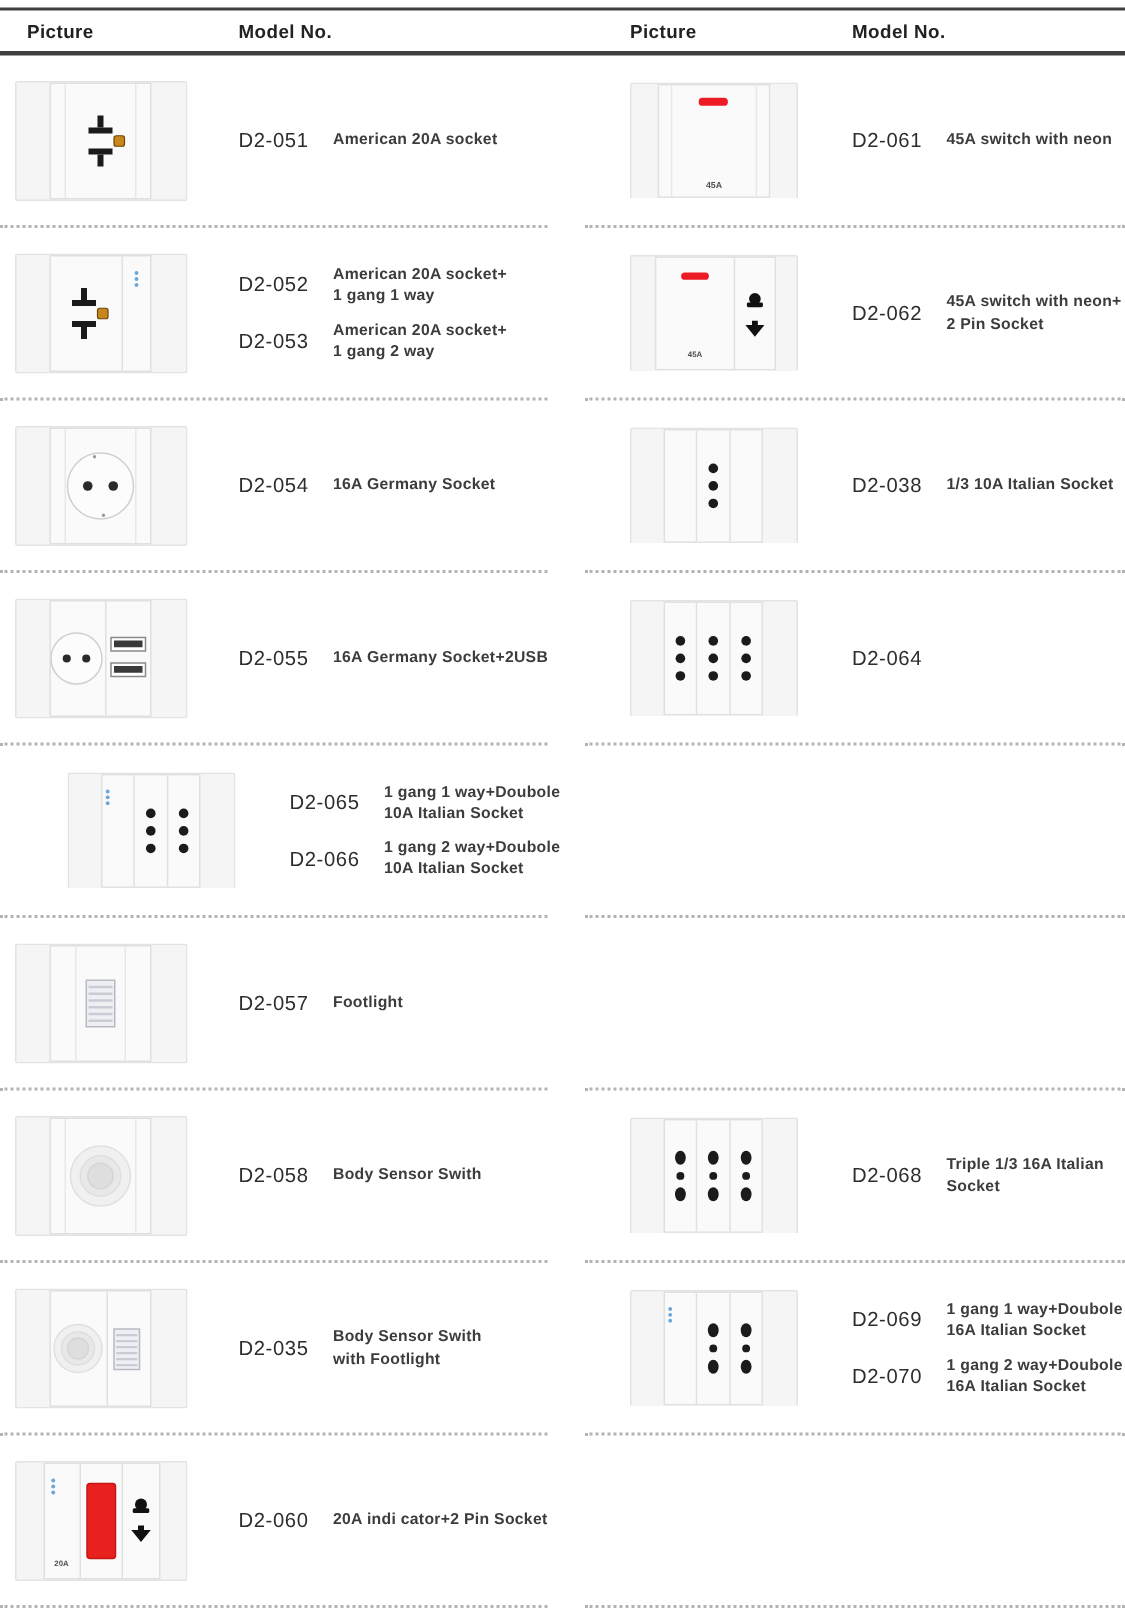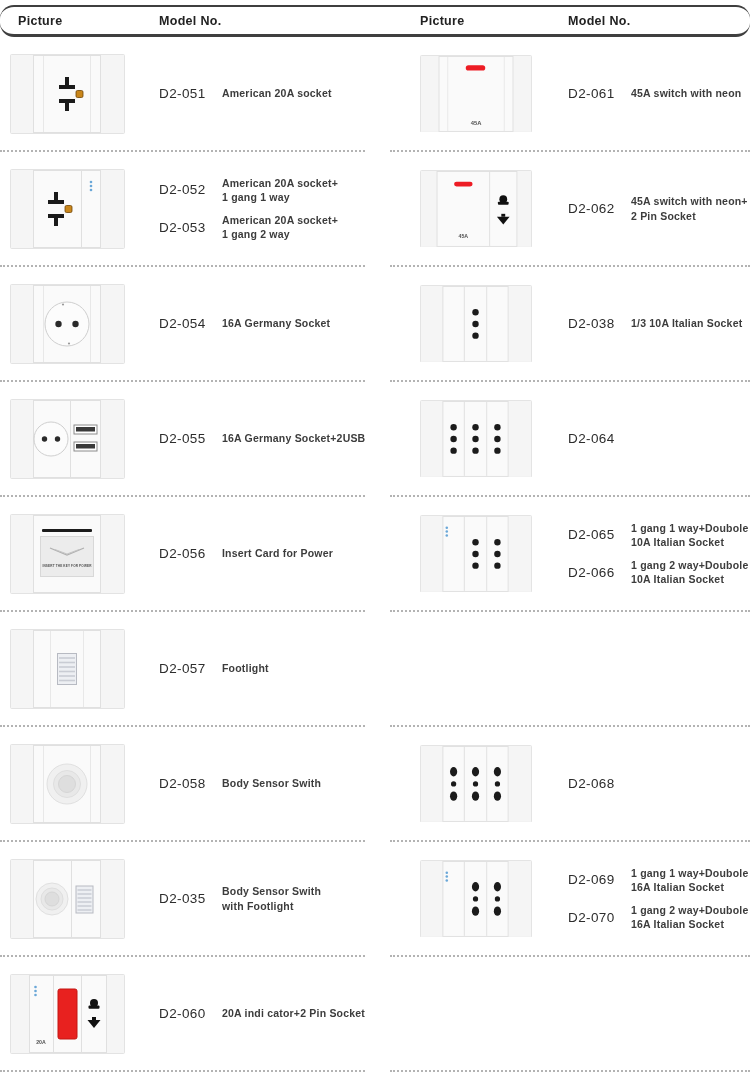--- a/index.html
+++ b/index.html
@@ -1,17 +1,17 @@
 <!DOCTYPE html>
 <html><head>
 <meta charset="utf-8">
 <style>
   html,body{margin:0;padding:0;background:#fff;}
   body{width:750px;font-family:"Liberation Sans",sans-serif;color:#333;}
-  .hdr{position:relative;margin-top:5px;height:27px;border-top:2px solid #3f3f3f;border-bottom:3px solid #3f3f3f;border-radius:14px;}
+  .hdr{position:relative;margin-top:5px;height:27px;border-top:2px solid #3f3f3f;border-bottom:3px solid #3f3f3f;}
   .hdr span{position:absolute;top:50%;transform:translateY(-50%);font-size:12.5px;font-weight:700;color:#222;letter-spacing:.3px;}
   .hp1{left:18px;} .hm1{left:159px;} .hp2{left:420px;} .hm2{left:568px;}
   .row{display:flex;height:113px;}
   .half{width:375px;display:flex;align-items:center;}
   .picwrap{flex:0 0 auto;}
   .lh .picwrap{margin-left:10px;width:115px;}
   .rh .picwrap{margin-left:45px;width:112px;}
   svg.pic{display:block;width:100%;height:auto;}
   .models{display:flex;flex-direction:column;gap:9px;}
   .lh .models{margin-left:34px;}
@@ -251,39 +251,20 @@
     </div>
   </div>
 </div>
 <div class="sep">
     <div class="l"></div>
     <div class="g"></div>
     <div class="r"></div>
   </div>
 
 <div class="row">
-  <div class="half lh">
-    <div class="picwrap">
-        <svg class="pic" viewBox="0 0 115 80">
-      <rect x="0.5" y="0.5" width="114" height="79" rx="1" fill="#f5f5f5" stroke="#e3e3e3"></rect>
-      <rect x="23.5" y="1.5" width="67" height="77" fill="#fafafa" stroke="#e0e0e0"></rect>
-      <rect x="32" y="15" width="50" height="3" rx="1" fill="#1c1c1c"></rect>
-      <rect x="30.5" y="22.5" width="53" height="40" fill="#ececec" stroke="#d8d8d8"></rect>
-      <path d="M40 34 L57 41 L74 34" stroke="#b0b0b0" stroke-width="1.3" fill="none"></path>
-      <path d="M45 35.5 L57 40 L69 35.5" stroke="#c4c4c4" stroke-width="1" fill="none"></path>
-      <text x="57" y="53" font-size="3.1" text-anchor="middle" letter-spacing="0.15" fill="#777">INSERT THE KEY FOR POWER</text>
-    </svg>
-      </div>
-    <div class="models">
-      <div class="entry">
-          <span class="mno">D2-056</span>
-          <span class="mdesc">Insert Card for Power</span>
-        </div>
-    </div>
-  </div>
   <div class="half rh">
     <div class="picwrap">
         <svg class="pic" viewBox="0 0 115 80">
       <rect x="0.5" y="0.5" width="114" height="79" rx="1" fill="#f5f5f5" stroke="#e3e3e3"></rect>
       <rect x="23.5" y="1.5" width="67" height="77" fill="#fafafa" stroke="#e0e0e0"></rect>
       <line x1="45.5" y1="2" x2="45.5" y2="78" stroke="#e0e0e0"></line>
           <line x1="68.5" y1="2" x2="68.5" y2="78" stroke="#e0e0e0"></line>
       <g fill="#6aa7d8">
             <circle cx="27.5" cy="13" r="1.3"></circle>
             <circle cx="27.5" cy="17" r="1.3"></circle>
@@ -392,20 +373,21 @@
             <ellipse cx="57" cy="52.5" rx="3.7" ry="4.8"></ellipse>
         <ellipse cx="79.5" cy="27.5" rx="3.7" ry="4.8"></ellipse>
             <circle cx="79.5" cy="40" r="2.7"></circle>
             <ellipse cx="79.5" cy="52.5" rx="3.7" ry="4.8"></ellipse>
       </g>
     </svg>
       </div>
     <div class="models">
       <div class="entry">
           <span class="mno">D2-068</span>
+          <span class="mdesc">Triple 1/3 16A Italian Socket</span>
         </div>
     </div>
   </div>
 </div>
 <div class="sep">
     <div class="l"></div>
     <div class="g"></div>
     <div class="r"></div>
   </div>
 

